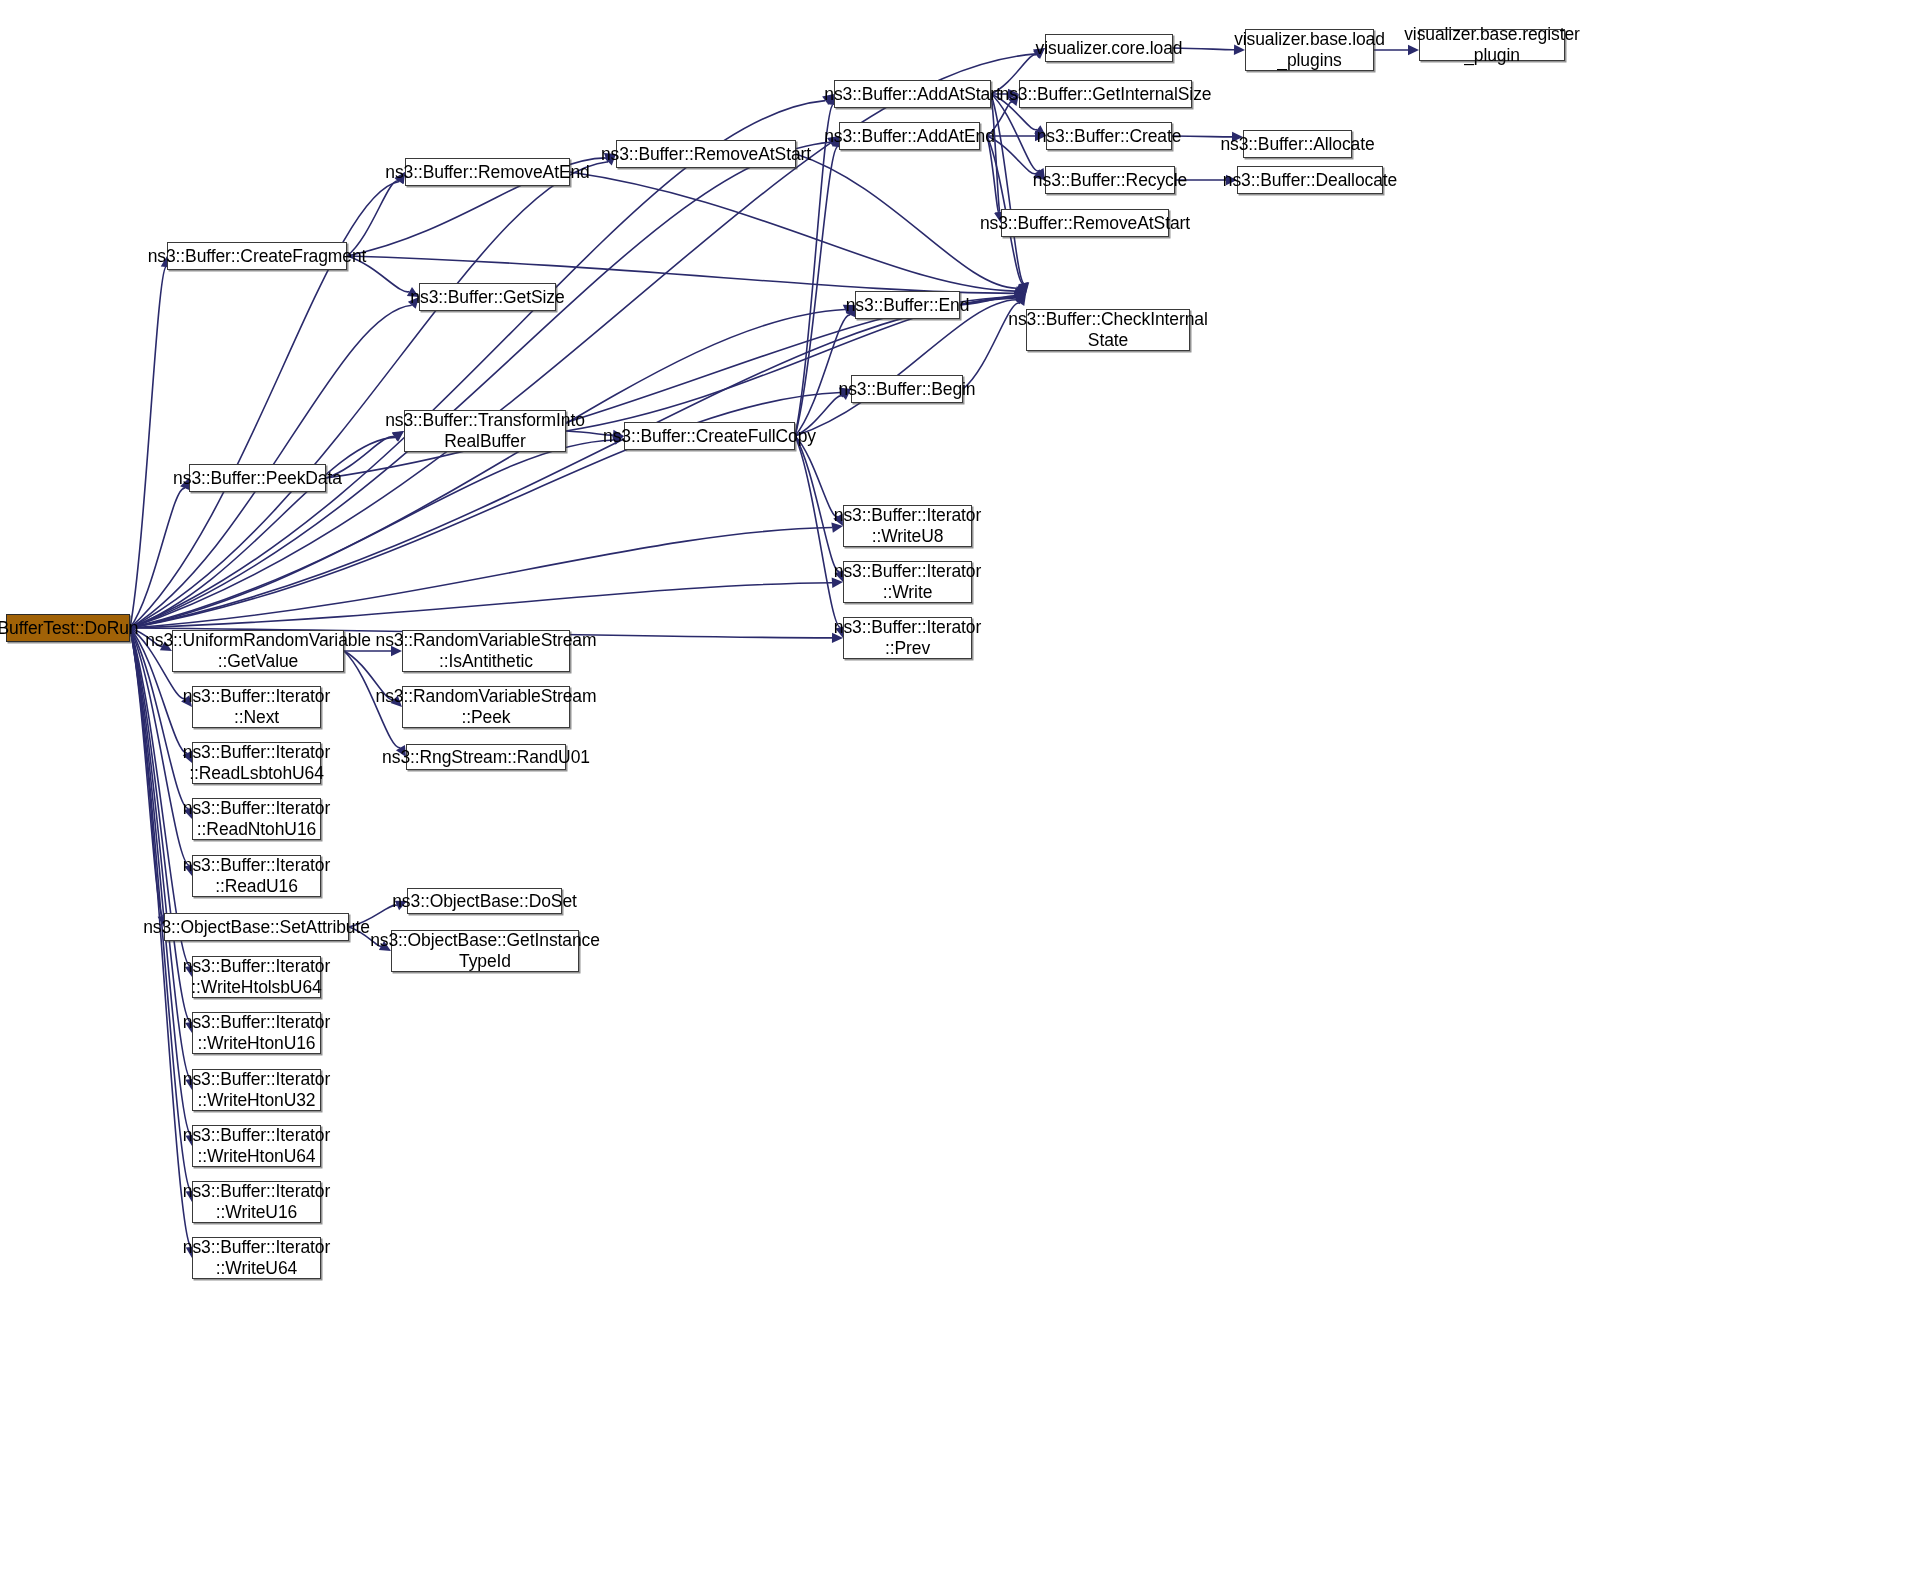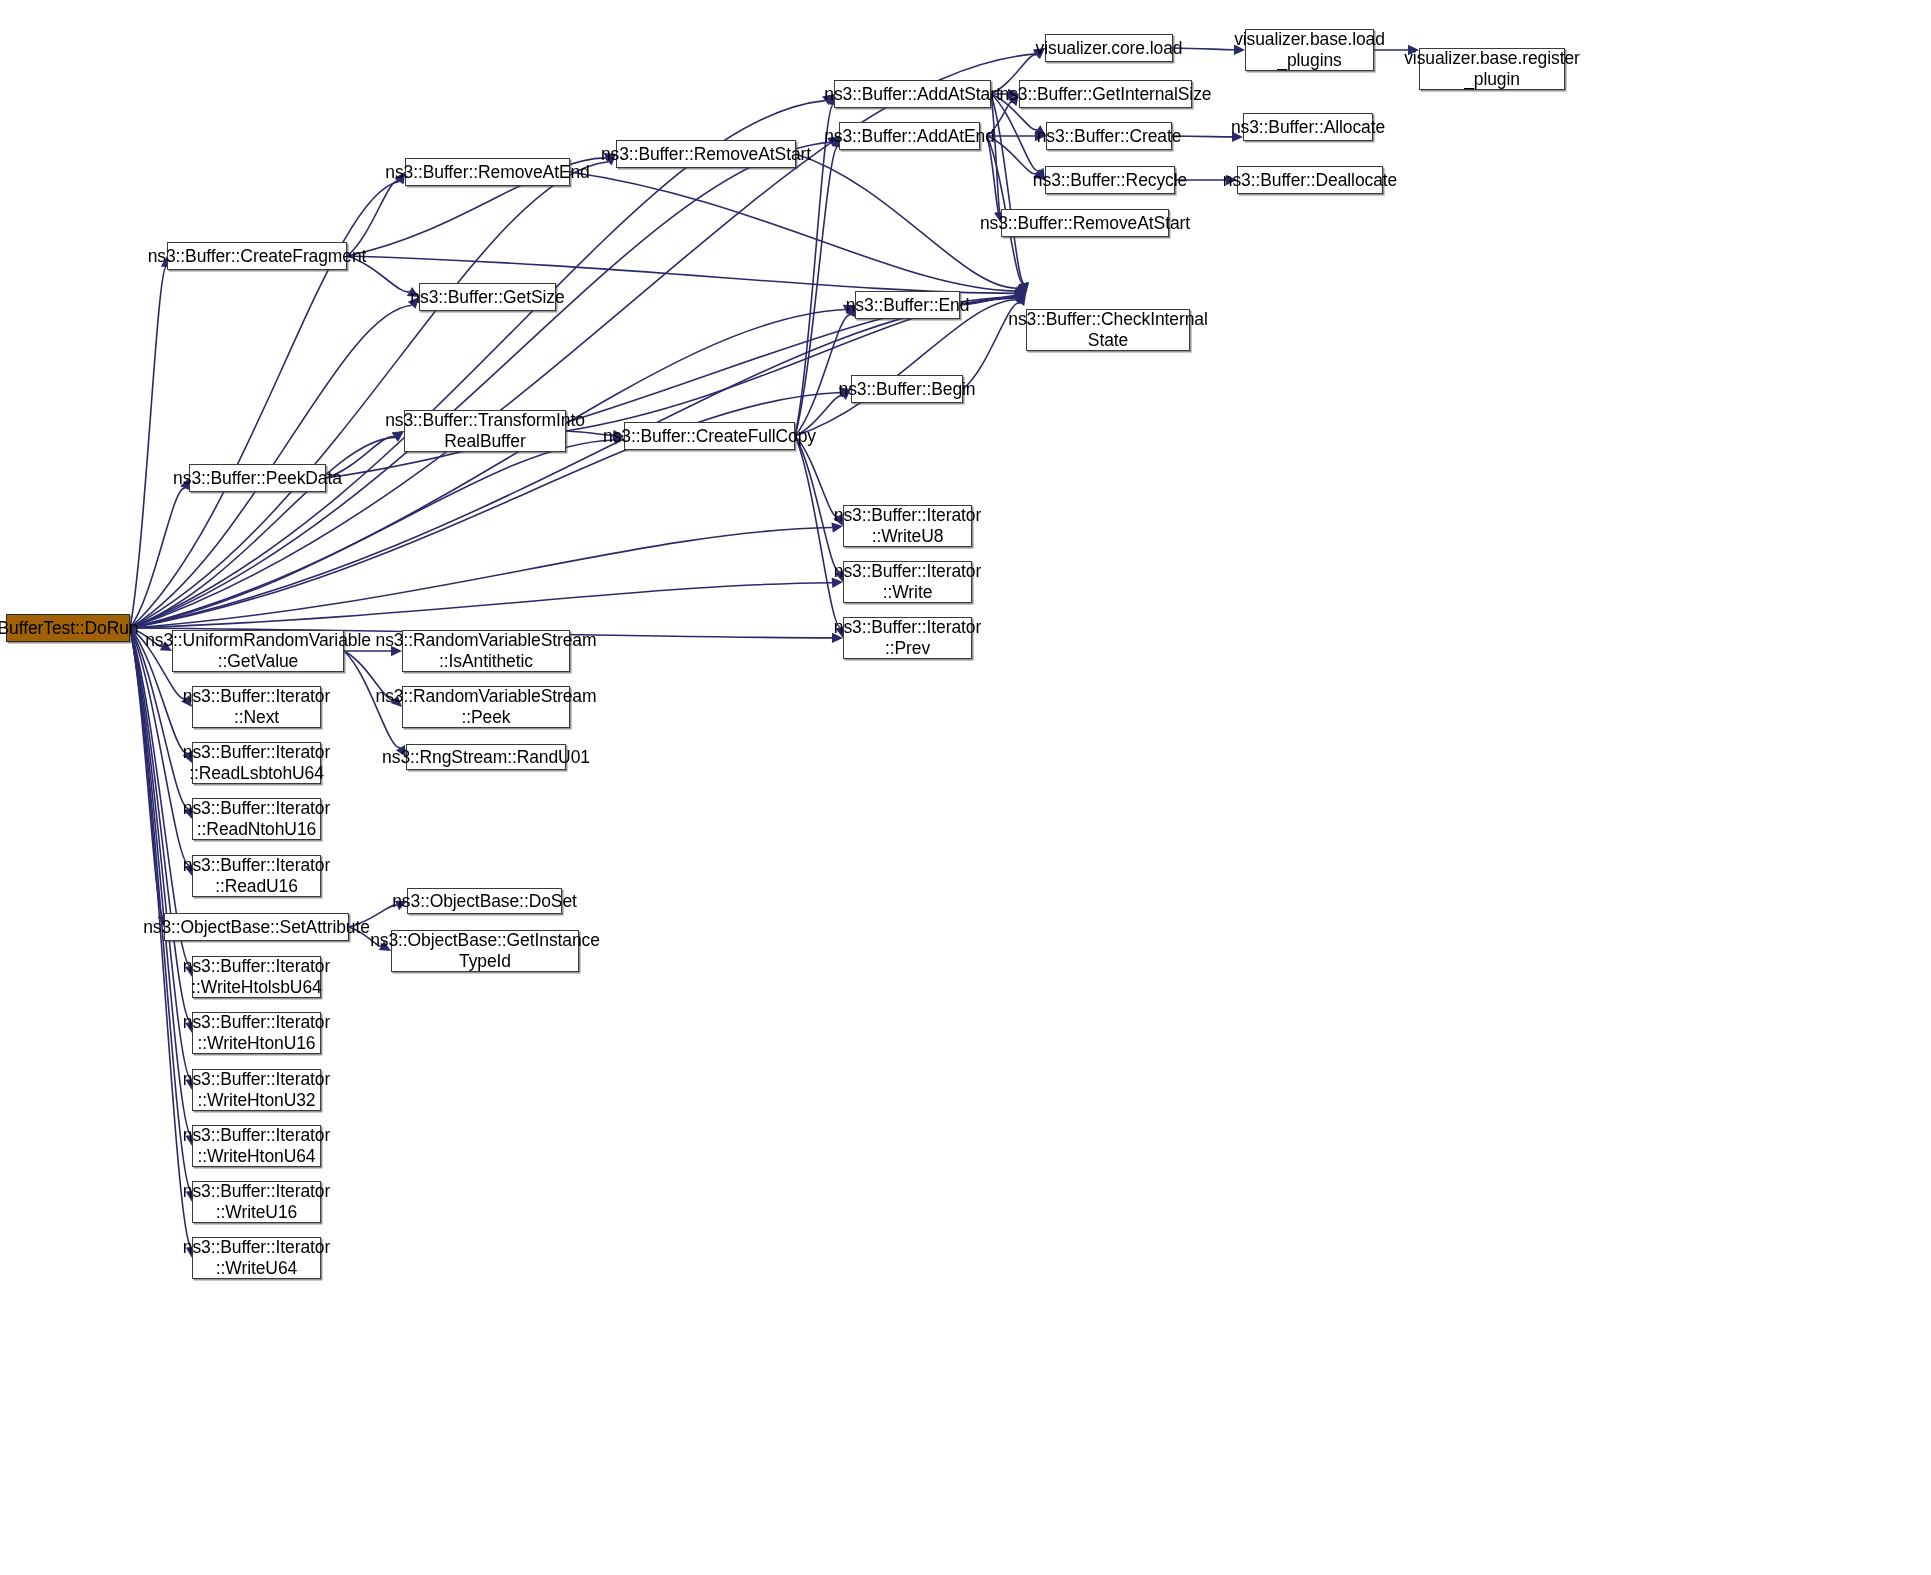--- a/index.html
+++ b/index.html
@@ -208,25 +208,25 @@
       <div class="node root" style="left: 6px; top: 614px; width: 124px; height: 28px;">BufferTest::DoRun</div>
       <div class="node" style="left: 167px; top: 242px; width: 180px; height: 28px;">ns3::Buffer::CreateFragment</div>
       <div class="node" style="left: 405px; top: 158px; width: 165px; height: 28px;">ns3::Buffer::RemoveAtEnd</div>
       <div class="node" style="left: 616px; top: 140px; width: 180px; height: 28px;">ns3::Buffer::RemoveAtStart</div>
       <div class="node" style="left: 419px; top: 283px; width: 137px; height: 28px;">ns3::Buffer::GetSize</div>
       <div class="node" style="left: 834px; top: 80px; width: 157px; height: 28px;">ns3::Buffer::AddAtStart</div>
       <div class="node" style="left: 839px; top: 122px; width: 141px; height: 28px;">ns3::Buffer::AddAtEnd</div>
       <div class="node" style="left: 1045px; top: 34px; width: 128px; height: 28px;">visualizer.core.load</div>
       <div class="node" style="left: 1245px; top: 29px; width: 129px; height: 42px;">visualizer.base.load
 _plugins</div>
-      <div class="node" style="left: 1419px; top: 29px; width: 146px; height: 42px; margin-top: 19px;">visualizer.base.register
+      <div class="node" style="left: 1419px; top: 29px; width: 146px; height: 32px;">visualizer.base.register
 _plugin</div>
       <div class="node" style="left: 1019px; top: 80px; width: 173px; height: 28px;">ns3::Buffer::GetInternalSize</div>
       <div class="node" style="left: 1046px; top: 122px; width: 126px; height: 28px;">ns3::Buffer::Create</div>
-      <div class="node" style="left: 1243px; top: 113px; width: 130px; height: 28px;">ns3::Buffer::Allocate</div>
+      <div class="node" style="left: 1243px; top: 130px; width: 109px; height: 28px;">ns3::Buffer::Allocate</div>
       <div class="node" style="left: 1045px; top: 166px; width: 130px; height: 28px;">ns3::Buffer::Recycle</div>
       <div class="node" style="left: 1237px; top: 166px; width: 146px; height: 28px;">ns3::Buffer::Deallocate</div>
       <div class="node" style="left: 1001px; top: 209px; width: 168px; height: 28px;">ns3::Buffer::RemoveAtStart</div>
       <div class="node" style="left: 1026px; top: 273px; width: 164px; height: 42px; margin-top: 36px;">ns3::Buffer::CheckInternal
 State</div>
       <div class="node" style="left: 855px; top: 291px; width: 105px; height: 28px;">ns3::Buffer::End</div>
       <div class="node" style="left: 851px; top: 375px; width: 112px; height: 28px;">ns3::Buffer::Begin</div>
       <div class="node" style="left: 404px; top: 410px; width: 162px; height: 42px;">ns3::Buffer::TransformInto
 RealBuffer</div>
       <div class="node" style="left: 624px; top: 422px; width: 171px; height: 28px;">ns3::Buffer::CreateFullCopy</div>

